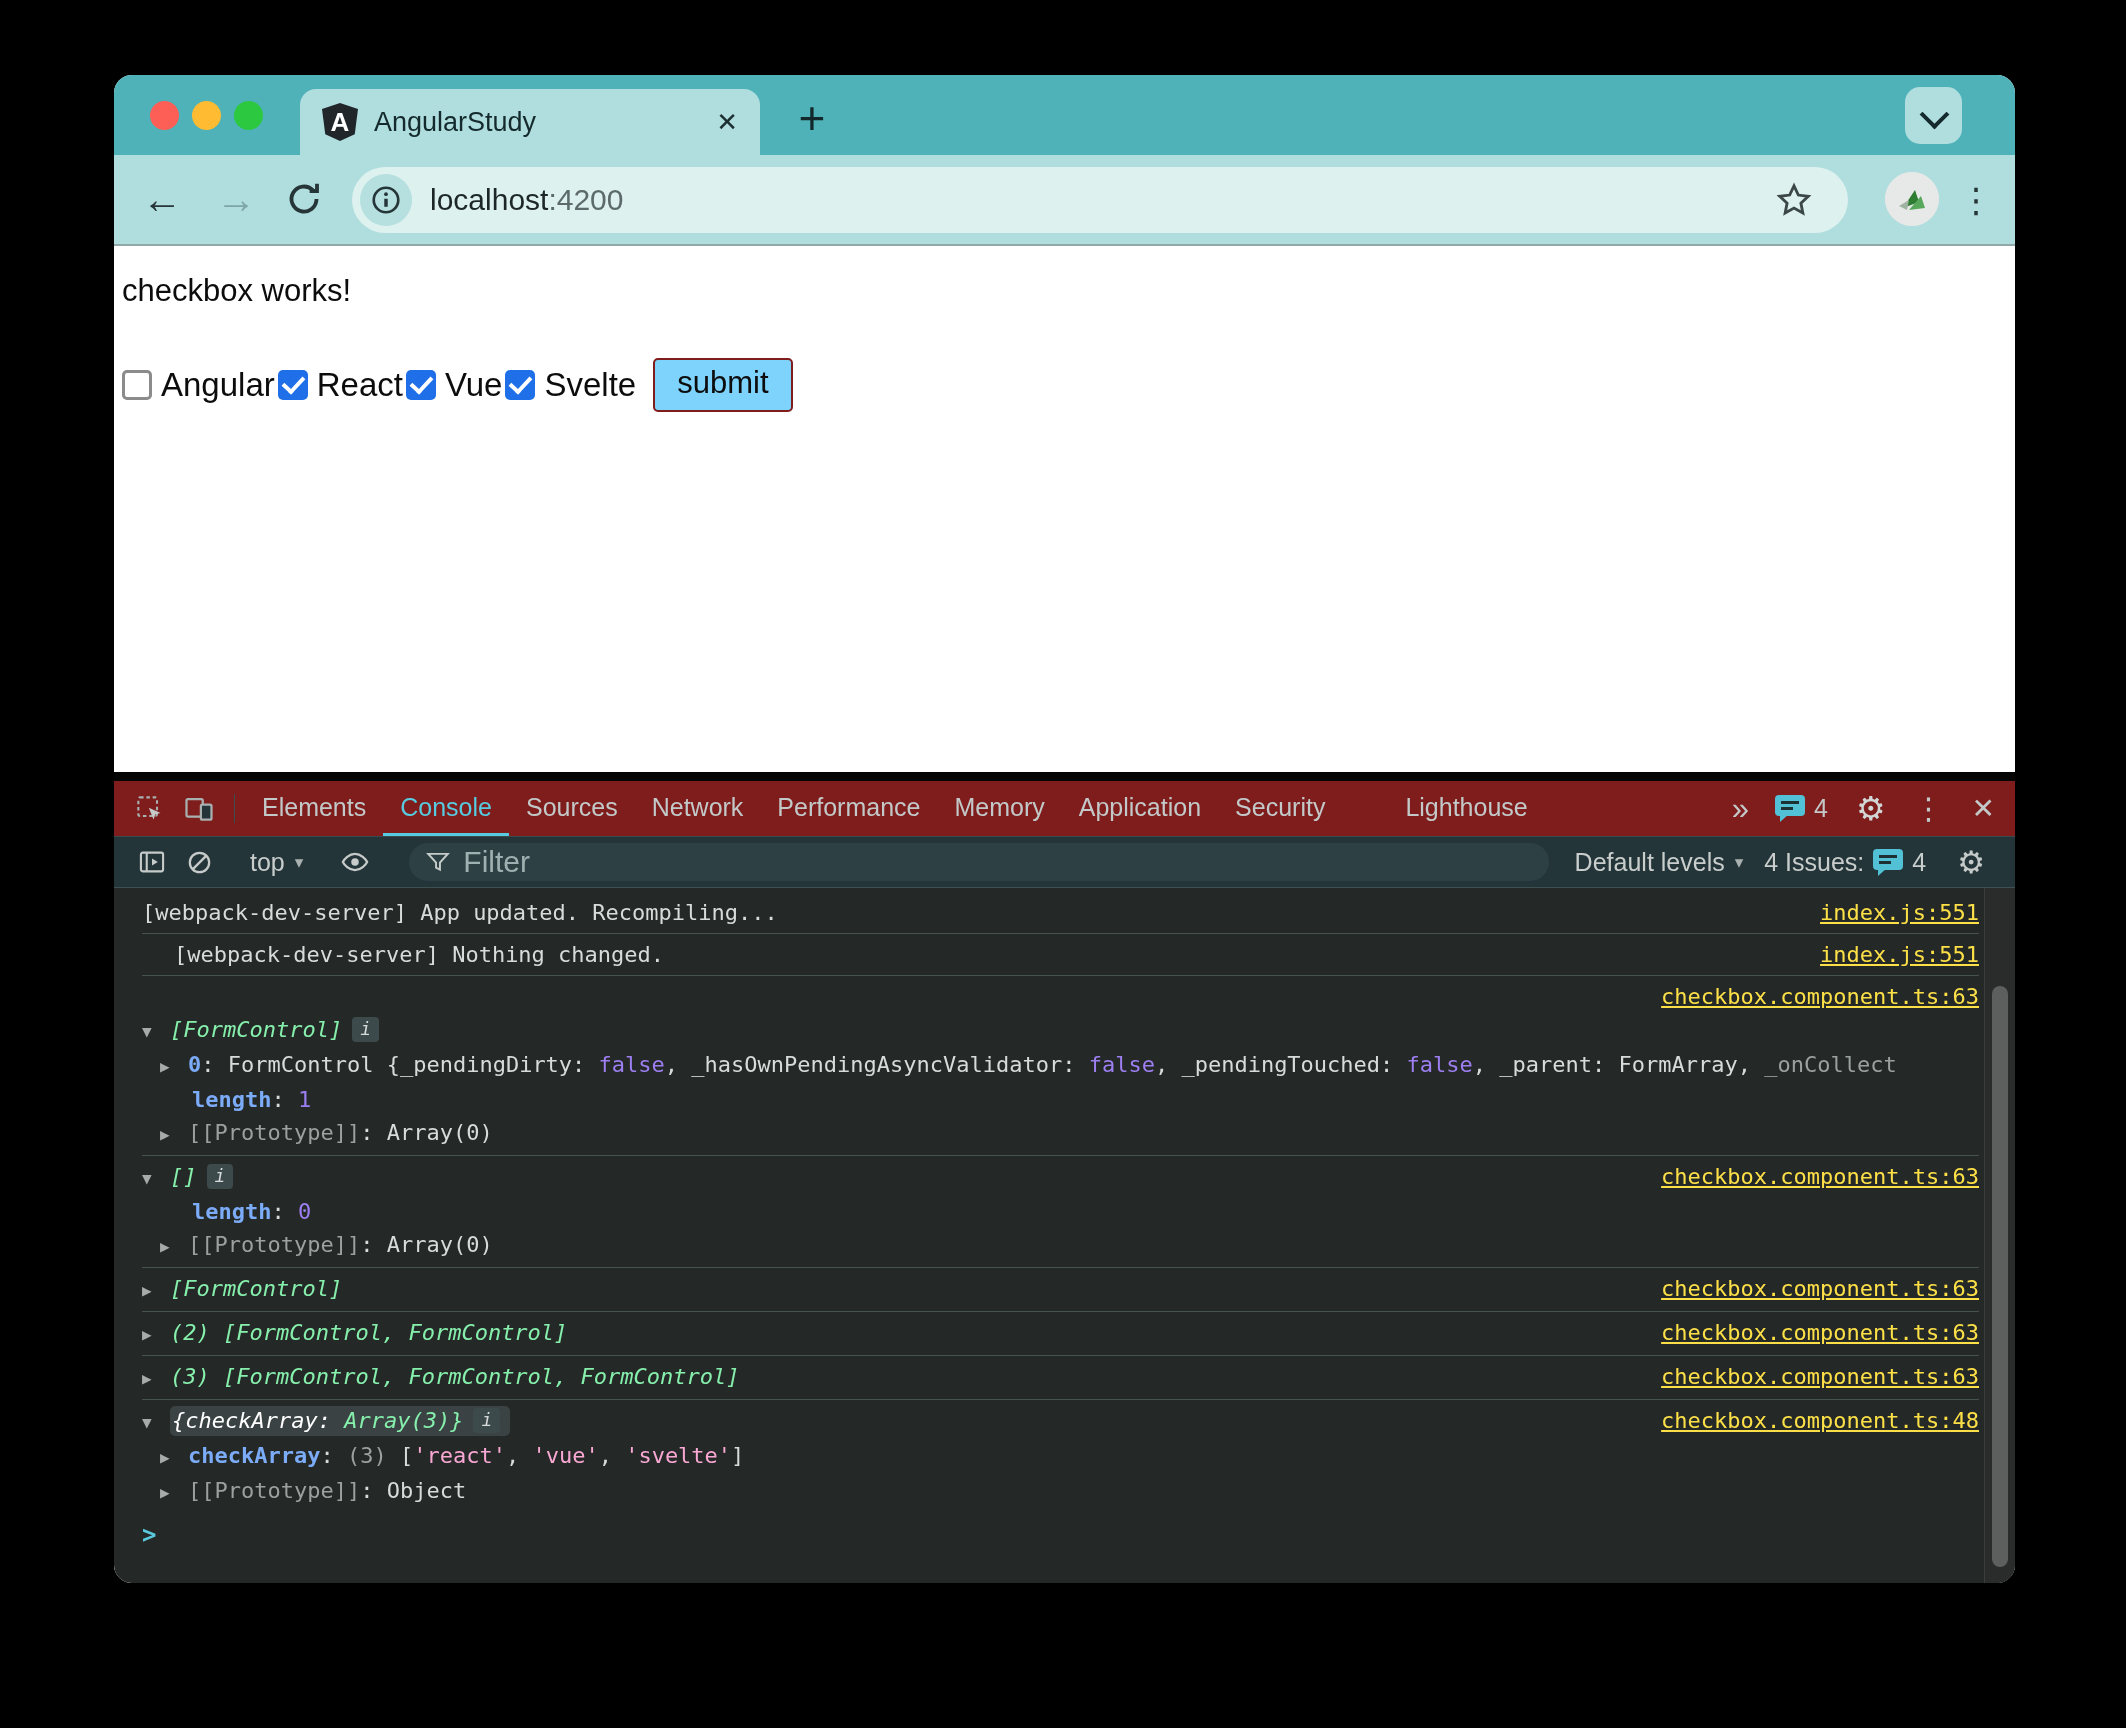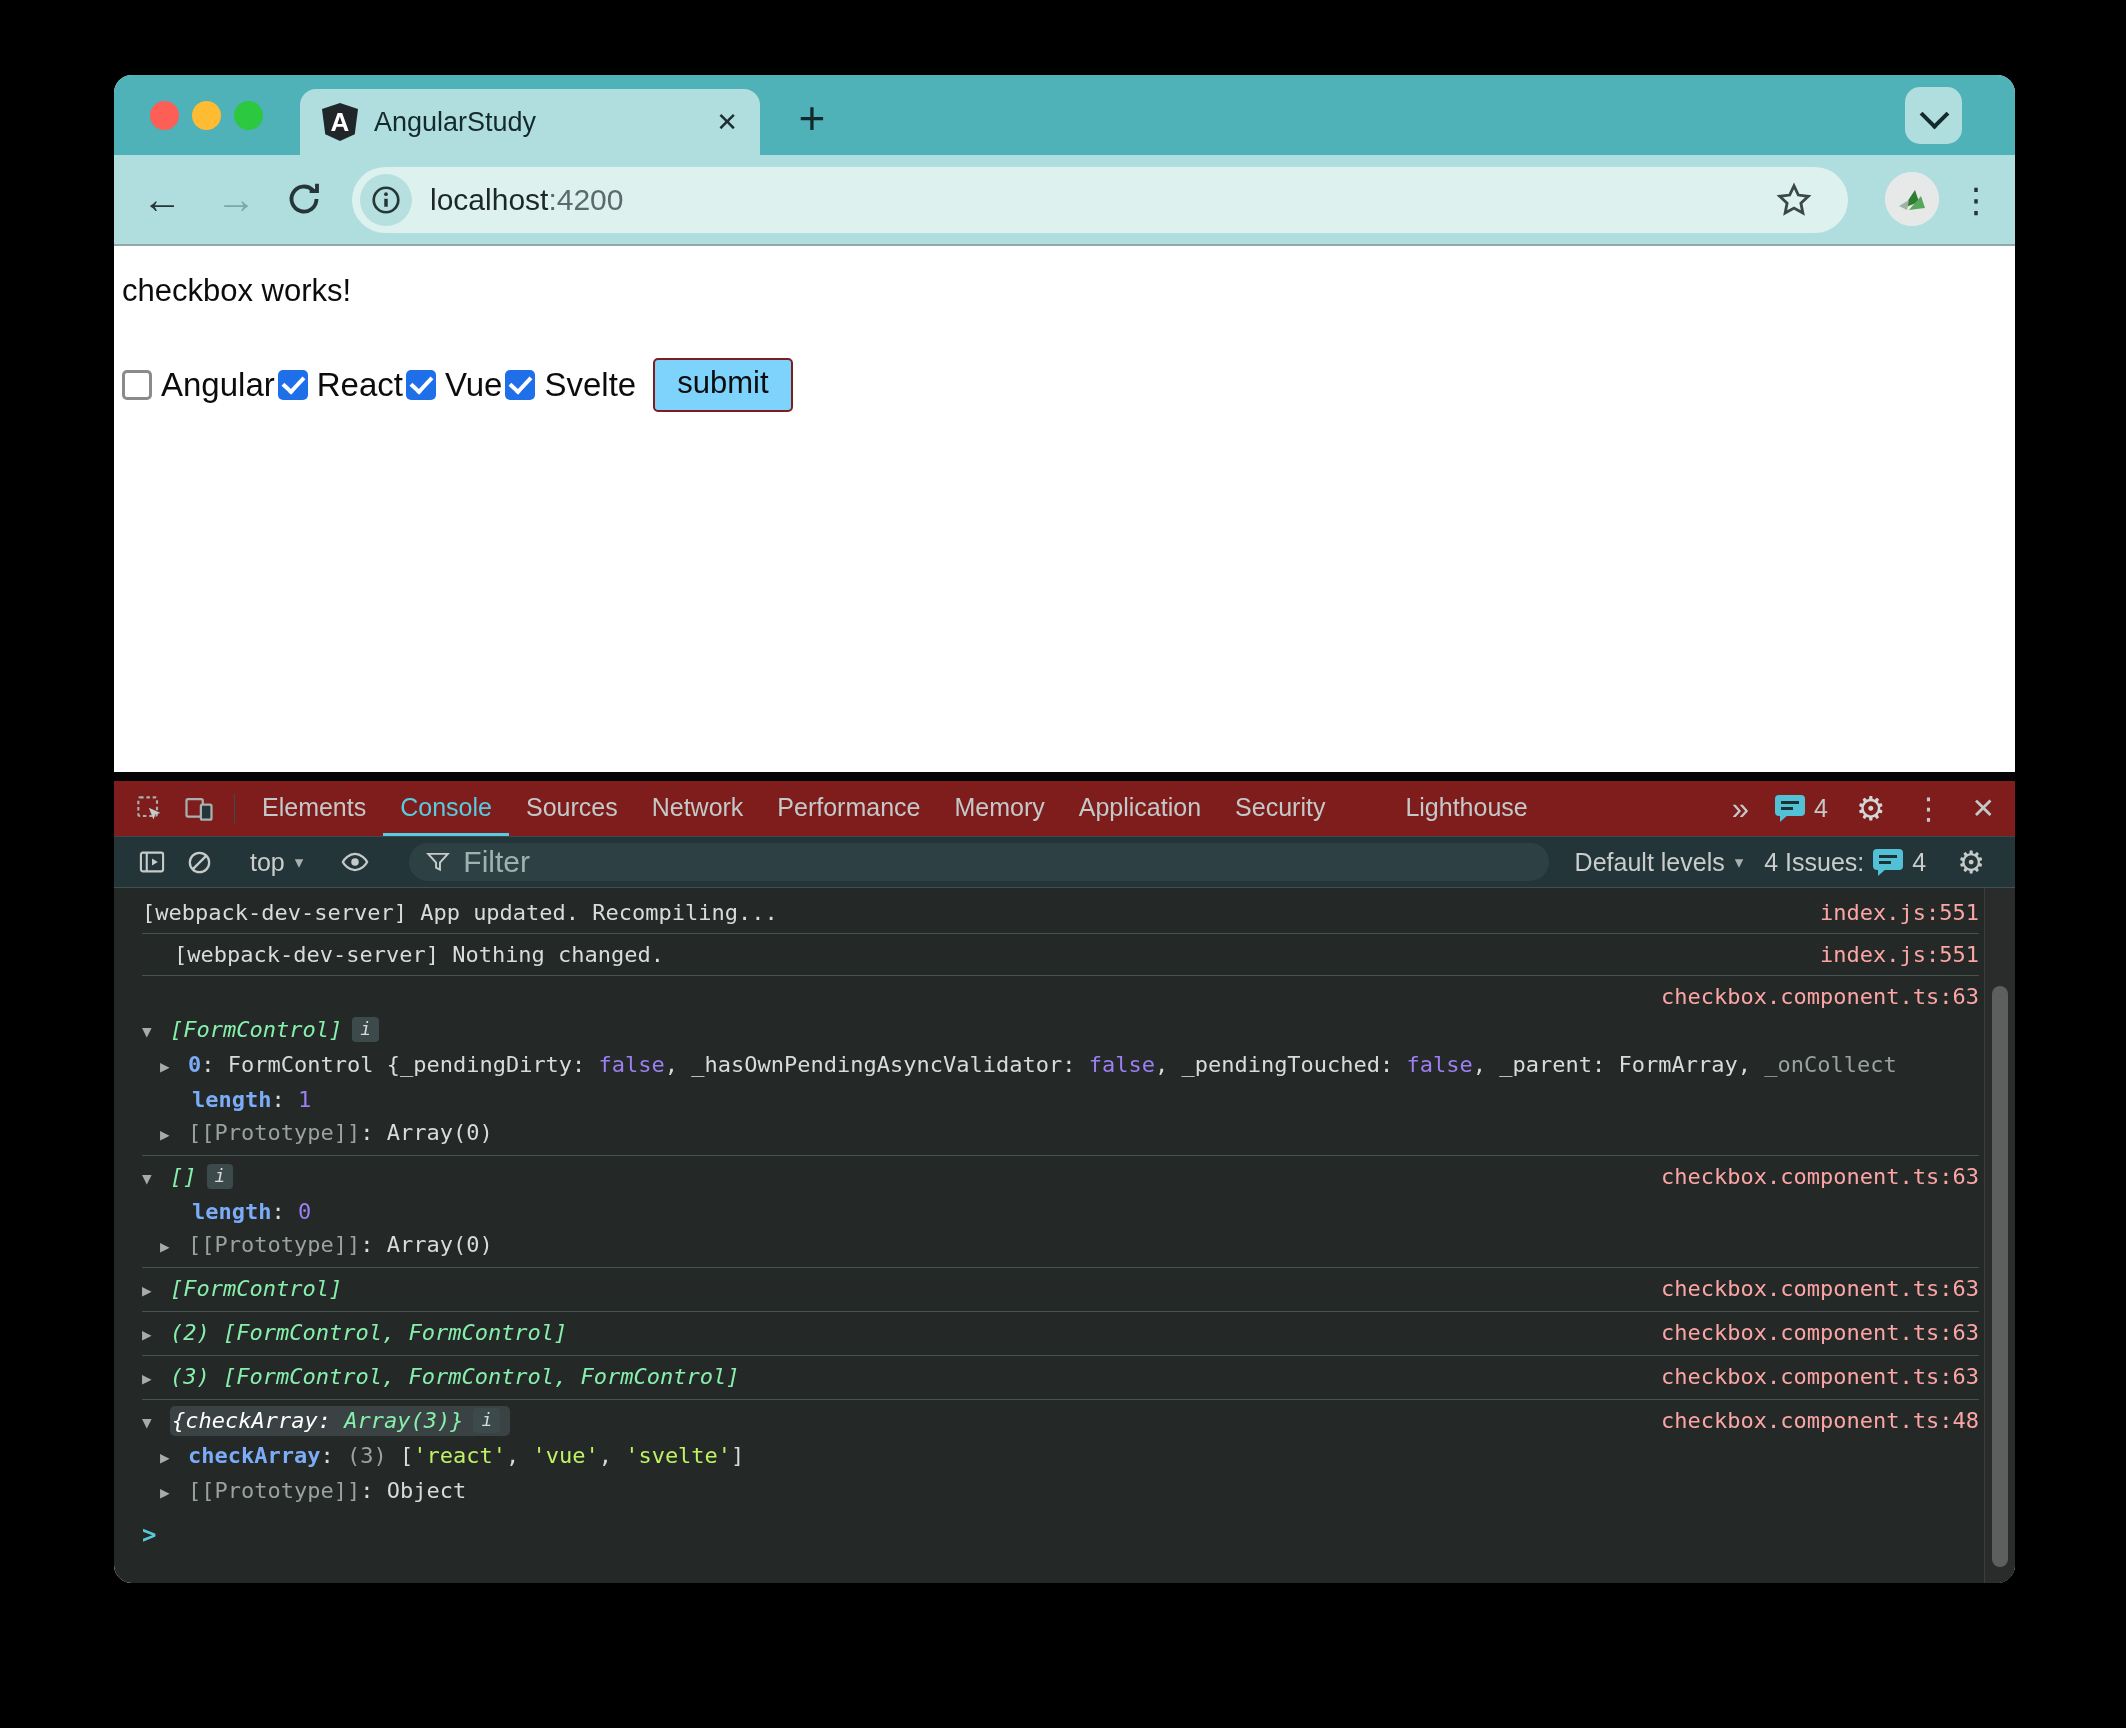--- a/index.html
+++ b/index.html
@@ -72,27 +72,27 @@
   .caret{font-size:17px;color:#aab1b0;}
   .filter-pill{flex:1;height:38px;background:#2d4145;border-radius:20px;margin:0 26px 0 8px;display:flex;align-items:center;padding:0 16px;gap:12px;box-sizing:border-box;}
   .filter-text{color:#9fb0b1;font-size:30px;}
   .levels{display:flex;align-items:center;gap:10px;white-space:nowrap;}
 
   .console{flex:1;background:#242827;border-radius:0 0 17px 17px;position:relative;font-family:"DejaVu Sans Mono",monospace;font-size:22px;color:#d7dbd9;overflow:hidden;}
   .crows{padding:8px 36px 0 28px;}
   .crow{display:flex;align-items:flex-start;line-height:33px;min-height:33px;}
   .crow-left{flex:1;min-width:0;overflow:hidden;white-space:nowrap;}
   .tri{display:inline-block;color:#a6acaa;font-size:16px;margin-right:8px;width:20px;}
-  .srclink{margin-left:20px;flex:none;color:#fca5a5;cursor:pointer;}
+  .srclink{margin-left:20px;flex:none;color:#fde047;text-decoration:underline;cursor:pointer;}
   .crow-sep{border-top:1px solid #445351;margin:4px 0;}
   .tk-plain{color:#d7dbd9;}
   .tk-dim{color:#9aa19f;}
   .tk-key{color:#7cacf8;font-weight:bold;}
   .tk-val{color:#9d7ff2;}
-  .tk-str{color:#bef264;}
+  .tk-str{color:#f9a8d4;}
   .tk-ital{color:#86efac;font-style:italic;}
   .tk-dimital{color:#ffffff;font-style:italic;}
   .tk-badge{display:inline-block;background:#3d4a4c;color:#d6dad9;border-radius:4px;font-size:18px;font-style:italic;padding:0 8px 2px;margin-left:10px;line-height:23px;vertical-align:2px;}
   .hl{background:#3a4244;border-radius:5px;padding:2px 10px 3px 2px;}
   .prompt{margin-top:12px;padding-left:28px;color:#5ac8dc;font-weight:bold;font-size:24px;}
   .sb-track{position:absolute;top:0;right:0;bottom:0;width:30px;background:#292c2b;border-left:1px solid #393d3c;}
   .sb-thumb{position:absolute;right:7px;top:98px;bottom:16px;width:16px;border-radius:9px;background:#5c5f5e;}
   svg{display:block;}
 </style>
 </head>

